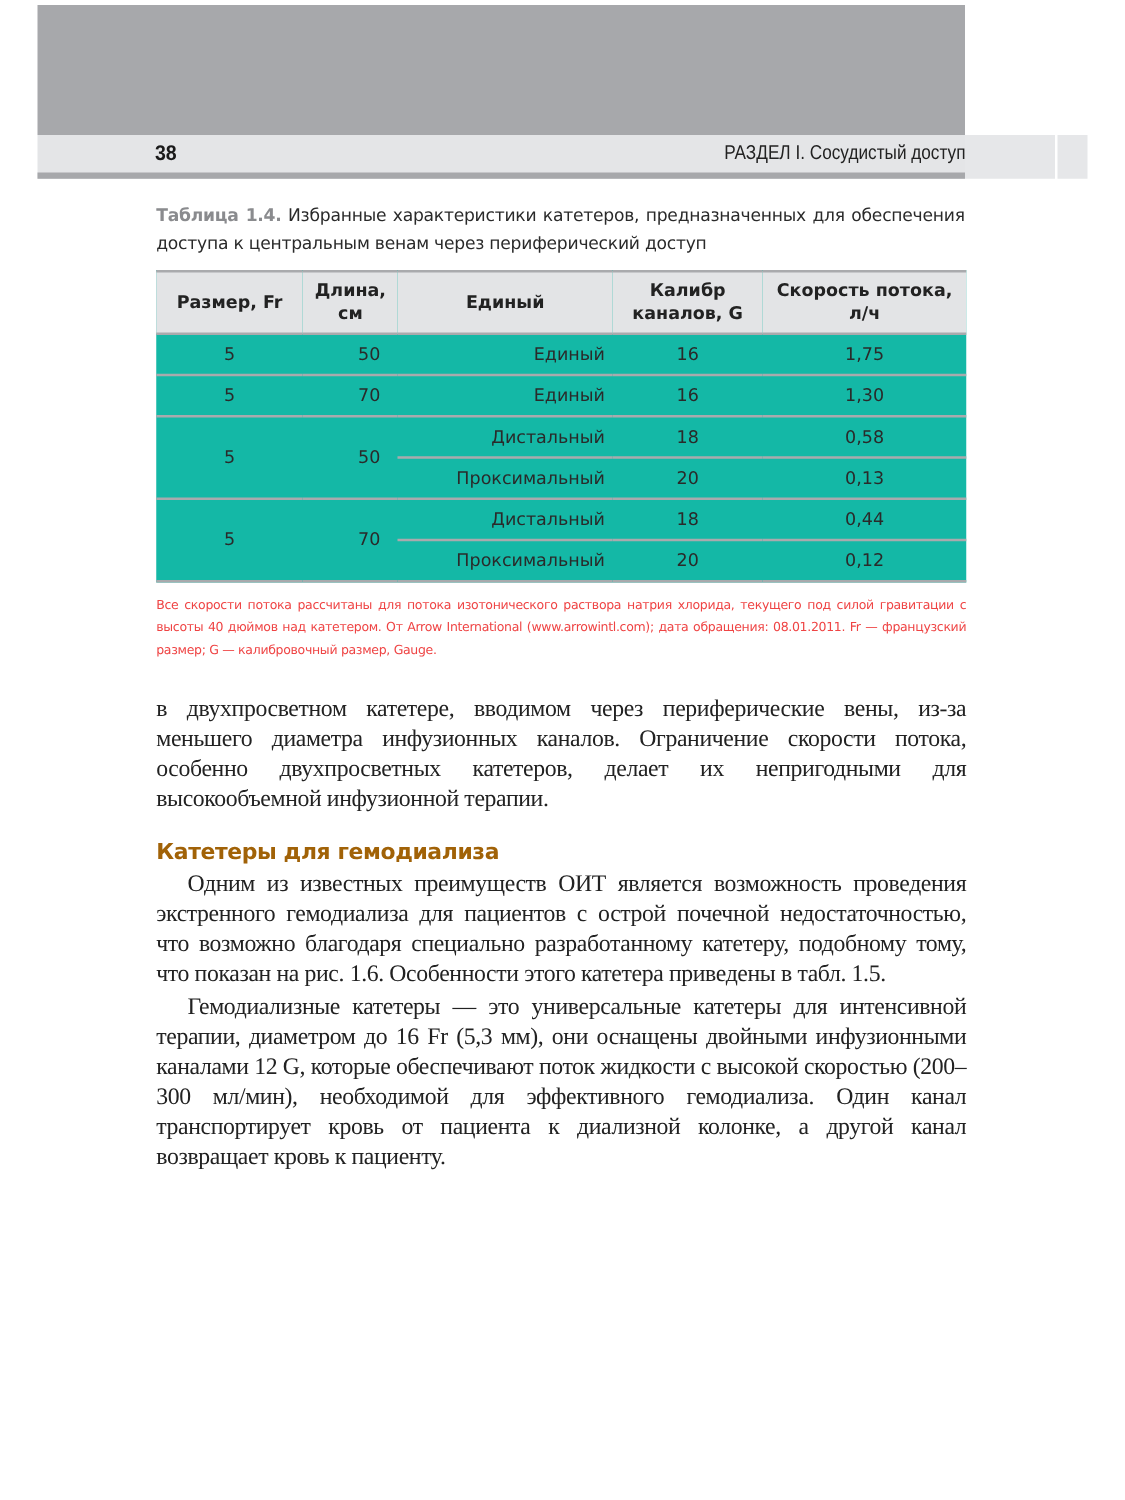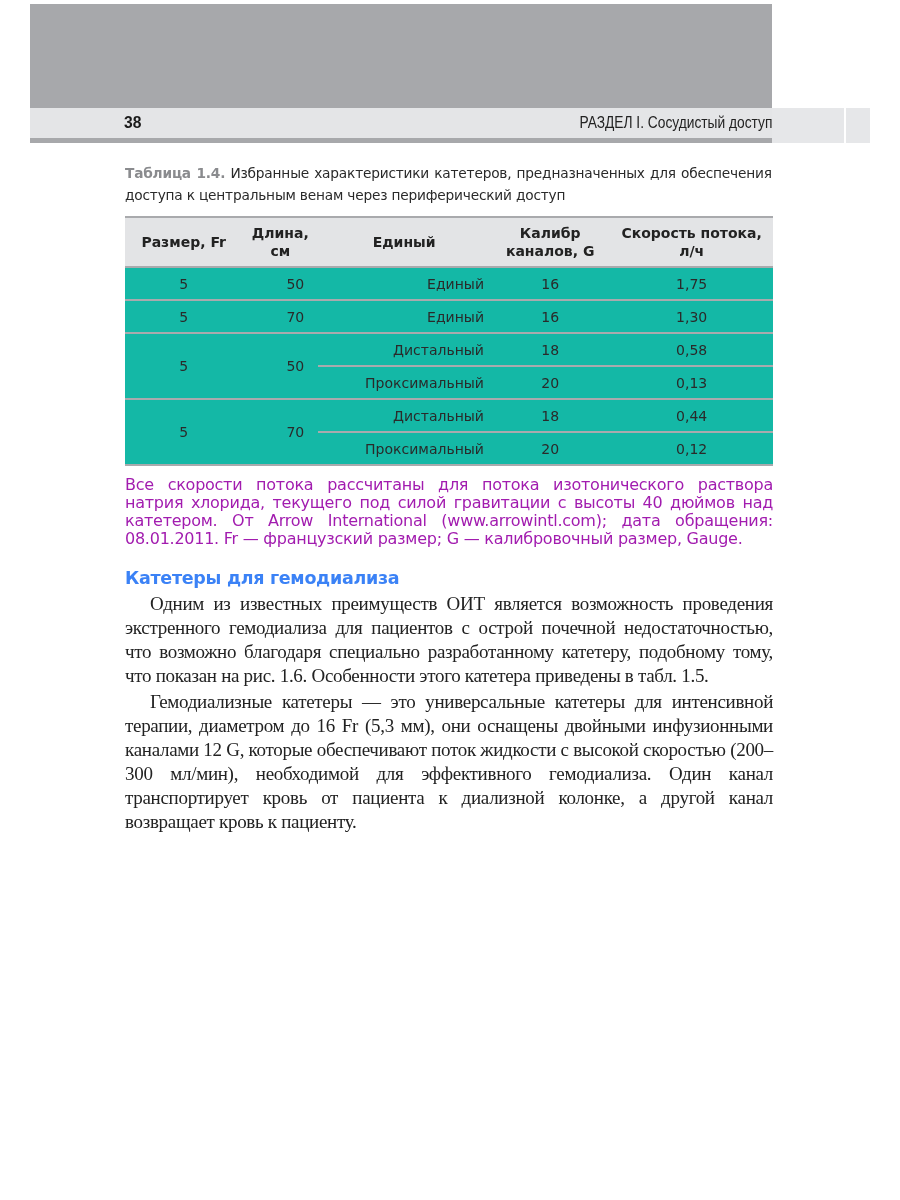--- a/index.html
+++ b/index.html
@@ -42,35 +42,35 @@
   table.data th {
     background: #e3e4e6; font-weight: bold; font-size: 14px; line-height: 18px;
     height: 48px; padding: 0 4px; text-align: center; color: #222;
     border-top: 2px solid #a9aaad; border-bottom: 2px solid #a9aaad;
   }
   table.data td { height: 31px; padding: 0 6px; border-bottom: 2px solid #a9aaad; }
   table.data td.c { text-align: center; }
   table.data td.r { text-align: right; padding-right: 14px; }
   table.data td.l { text-align: right; padding-left: 14px; }
   .note {
-    margin-top: 10px; font-family: "DejaVu Sans", sans-serif; font-size: 16px; line-height: 18px;
-    color: #a21caf; text-align: justify; letter-spacing: -0.25px;
+    margin-top: 10px; font-family: "DejaVu Sans", sans-serif; font-size: 10px; line-height: 18px;
+    color: #ef4444; text-align: justify; letter-spacing: -0.25px;
   }
   .body-text {
     font-family: "Liberation Serif", serif; font-size: 19px; line-height: 24px; color: #222;
     text-align: justify; letter-spacing: -0.3px; margin: 0;
   }
   .indent { text-indent: 25px; }
   .h2 {
     margin-top: 30px; font-family: "DejaVu Sans", sans-serif; font-weight: bold; font-size: 18px;
     color: #1a1a1a; padding-bottom: 5px; border-bottom: 2px solid #c6c7c9; letter-spacing: -0.3px;
   }
   .h3 {
     margin-top: 20px; font-family: "DejaVu Sans", sans-serif; font-weight: bold; font-size: 17.5px;
-    color: #3b82f6; margin-bottom: 4px; letter-spacing: -0.3px;
+    color: #a16207; margin-bottom: 4px; letter-spacing: -0.3px;
   }
 </style>
 </head>
 <body>
 
 <div class="top-band"></div>
 <div class="running-head"></div>
 <div class="rh-ext1"></div>
 <div class="rh-ext2"></div>
 <div class="page-num">38</div>
@@ -128,20 +128,21 @@
       <tr>
         <td class="l">Проксимальный</td>
         <td class="c">20</td>
         <td class="c">0,12</td>
       </tr>
     </tbody>
   </table>
 
   <div class="note">Все скорости потока рассчитаны для потока изотонического раствора натрия хлорида, текущего под силой гравитации с высоты 40 дюймов над катетером. От Arrow International (www.arrowintl.com); дата обращения: 08.01.2011. Fr — французский размер; G — калибровочный размер, Gauge.</div>
 
+  <p class="body-text" style="margin-top:26px">в двухпросветном катетере, вводимом через периферические вены, из-за меньшего диаметра инфузионных каналов. Ограничение скорости потока, особенно двухпросветных катетеров, делает их непригодными для высокообъемной инфузионной терапии.</p>
 
 
 
   <div class="h3">Катетеры для гемодиализа</div>
 
   <p class="body-text indent">Одним из известных преимуществ ОИТ является возможность проведения экстренного гемодиализа для пациентов с острой почечной недостаточностью, что возможно благодаря специально разработанному катетеру, подобному тому, что показан на рис. 1.6. Особенности этого катетера приведены в табл. 1.5.</p>
   <p class="body-text indent" style="margin-top:2px">Гемодиализные катетеры — это универсальные катетеры для интенсивной терапии, диаметром до 16 Fr (5,3 мм), они оснащены двойными инфузионными каналами 12 G, которые обеспечивают поток жидкости с высокой скоростью (200–300 мл/мин), необходимой для эффективного гемодиализа. Один канал транспортирует кровь от пациента к диализной колонке, а другой канал возвращает кровь к пациенту.</p>
 </div>
 
 </body></html>

